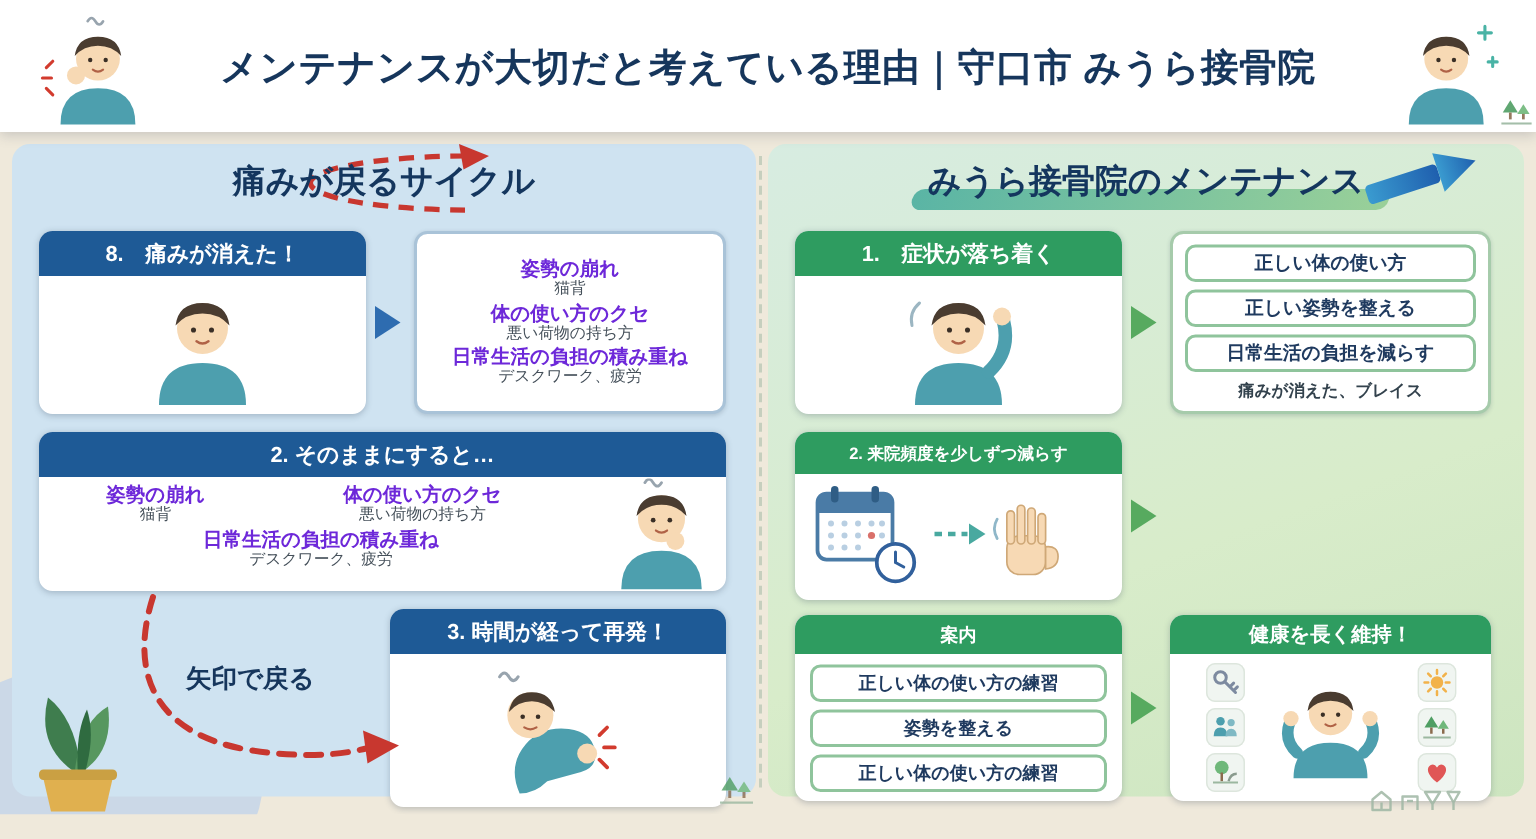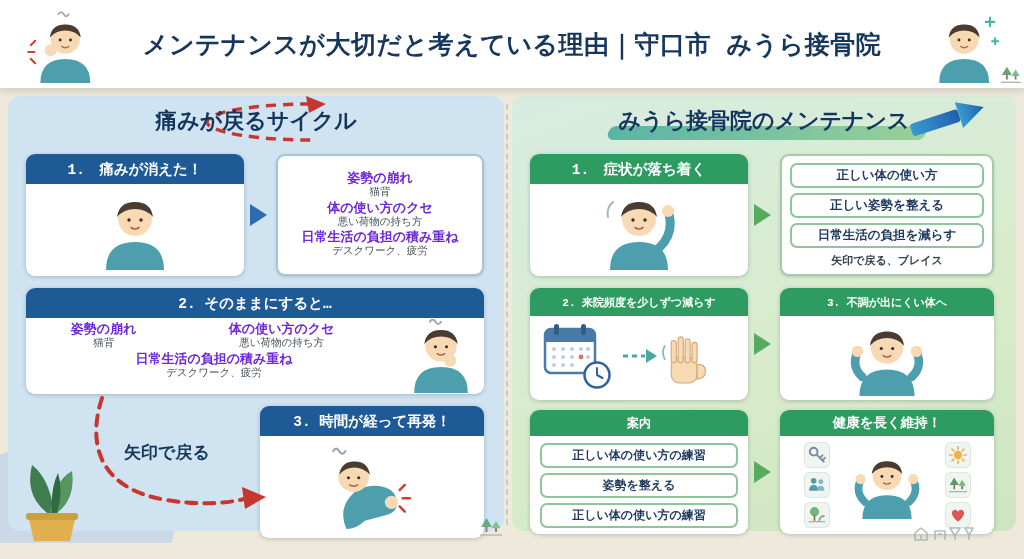--- a/index.html
+++ b/index.html
@@ -1,18 +1,18 @@
 <!DOCTYPE html>
 <html><head>
 <meta charset="utf-8">
 <style>
   *{margin:0;padding:0;box-sizing:border-box}
   html,body{background:#efe9db}
   .stage{position:relative;width:1024px;height:543px;background:#efe9db;overflow:hidden;
-         font-family:Liberation Mono, monospace;color:#16365c}
+         font-family:Liberation Sans, sans-serif;color:#16365c}
   
   .header{position:absolute;left:0;top:0;width:100%;height:88px;background:#fff;
           box-shadow:0 2px 8px rgba(60,70,90,.22);z-index:3;display:flex;align-items:center;justify-content:center}
   .header-title{font-size:25px;font-weight:bold;color:#16365c;letter-spacing:.5px}
   .char{position:absolute;z-index:4}
   .char-left{left:24px;top:8px}
   .char-right{right:22px;top:8px}
   
   .panel{position:absolute;top:96px;bottom:12px;border-radius:12px;z-index:1}
   .panel-left{left:8px;width:496px;background:#cfe3f1}
@@ -231,21 +231,21 @@
     </svg>
 
   <section class="panel panel-left">
     <svg class="cycle-arrow" width="256" height="54" viewBox="0 0 256 54">
       <path d="M202 9 A 106 18 0 1 0 208 45" fill="none" stroke="#c8372f" stroke-width="3.5" stroke-dasharray="10 7"></path>
       <polygon points="198,1 218,9 201,18" fill="#c8372f"></polygon>
     </svg>
     <h2 class="p-title">痛みが戻るサイクル</h2>
 
     <div class="box b-step1">
-      <div class="box-hd hd-blue">1.　痛みが消えた！</div>
+      <div class="box-hd hd-blue">8.　痛みが消えた！</div>
       <div class="box-bd bd-step1">
         <svg width="80" height="80" viewBox="0 0 80 80">
             <use href="#bust"></use>
           </svg>
       </div>
     </div>
 
     <div class="tri tri-blue t-l1"></div>
 
     <div class="outline-box b-causes">
@@ -328,21 +328,21 @@
         </svg>
       </div>
     </div>
 
     <div class="tri tri-green t-r1"></div>
 
     <div class="outline-box b-benefits">
       <div class="pill">正しい体の使い方</div>
       <div class="pill">正しい姿勢を整える</div>
       <div class="pill">日常生活の負担を減らす</div>
-      <div class="note">矢印で戻る、ブレイス</div>
+      <div class="note">痛みが消えた、ブレイス</div>
     </div>
 
     <div class="box b-rstep2">
       <div class="box-hd hd-green hd-sm">2. 来院頻度を少しずつ減らす</div>
       <div class="box-bd bd-rstep2">
         <svg class="cal-ic" width="56" height="56" viewBox="0 0 56 56">
             <use href="#calendar"></use>
           </svg>
         <svg class="clock-ic" width="30" height="30" viewBox="0 0 30 30">
             <use href="#clock"></use>
@@ -352,32 +352,20 @@
           <polygon points="24,3 35,10 24,17" fill="#49a9a0"></polygon>
         </svg>
         <svg class="hand-ic" width="48" height="58" viewBox="0 0 52 60">
             <use href="#hand-wave"></use>
           </svg>
       </div>
     </div>
 
     <div class="tri tri-green t-r2"></div>
 
-    <div class="box b-rstep3">
-      <div class="box-hd hd-green hd-sm">3. 不調が出にくい体へ</div>
-      <div class="box-bd bd-rstep3">
-        <svg width="76" height="76" viewBox="0 0 80 80">
-          <use href="#bust"></use>
-          <path d="M14 60 Q3 50 8 36" stroke="#4d9fae" stroke-width="9" fill="none" stroke-linecap="round"></path>
-          <circle cx="9" cy="33" r="6" fill="#f7d9b4"></circle>
-          <path d="M66 60 Q77 50 72 36" stroke="#4d9fae" stroke-width="9" fill="none" stroke-linecap="round"></path>
-          <circle cx="71" cy="33" r="6" fill="#f7d9b4"></circle>
-        </svg>
-      </div>
-    </div>
 
     <div class="box b-guide">
       <div class="box-hd hd-green hd-guide">案内</div>
       <div class="guide-bd">
         <div class="pill pill-sm">正しい体の使い方の練習</div>
         <div class="pill pill-sm">姿勢を整える</div>
         <div class="pill pill-sm">正しい体の使い方の練習</div>
       </div>
     </div>
 

